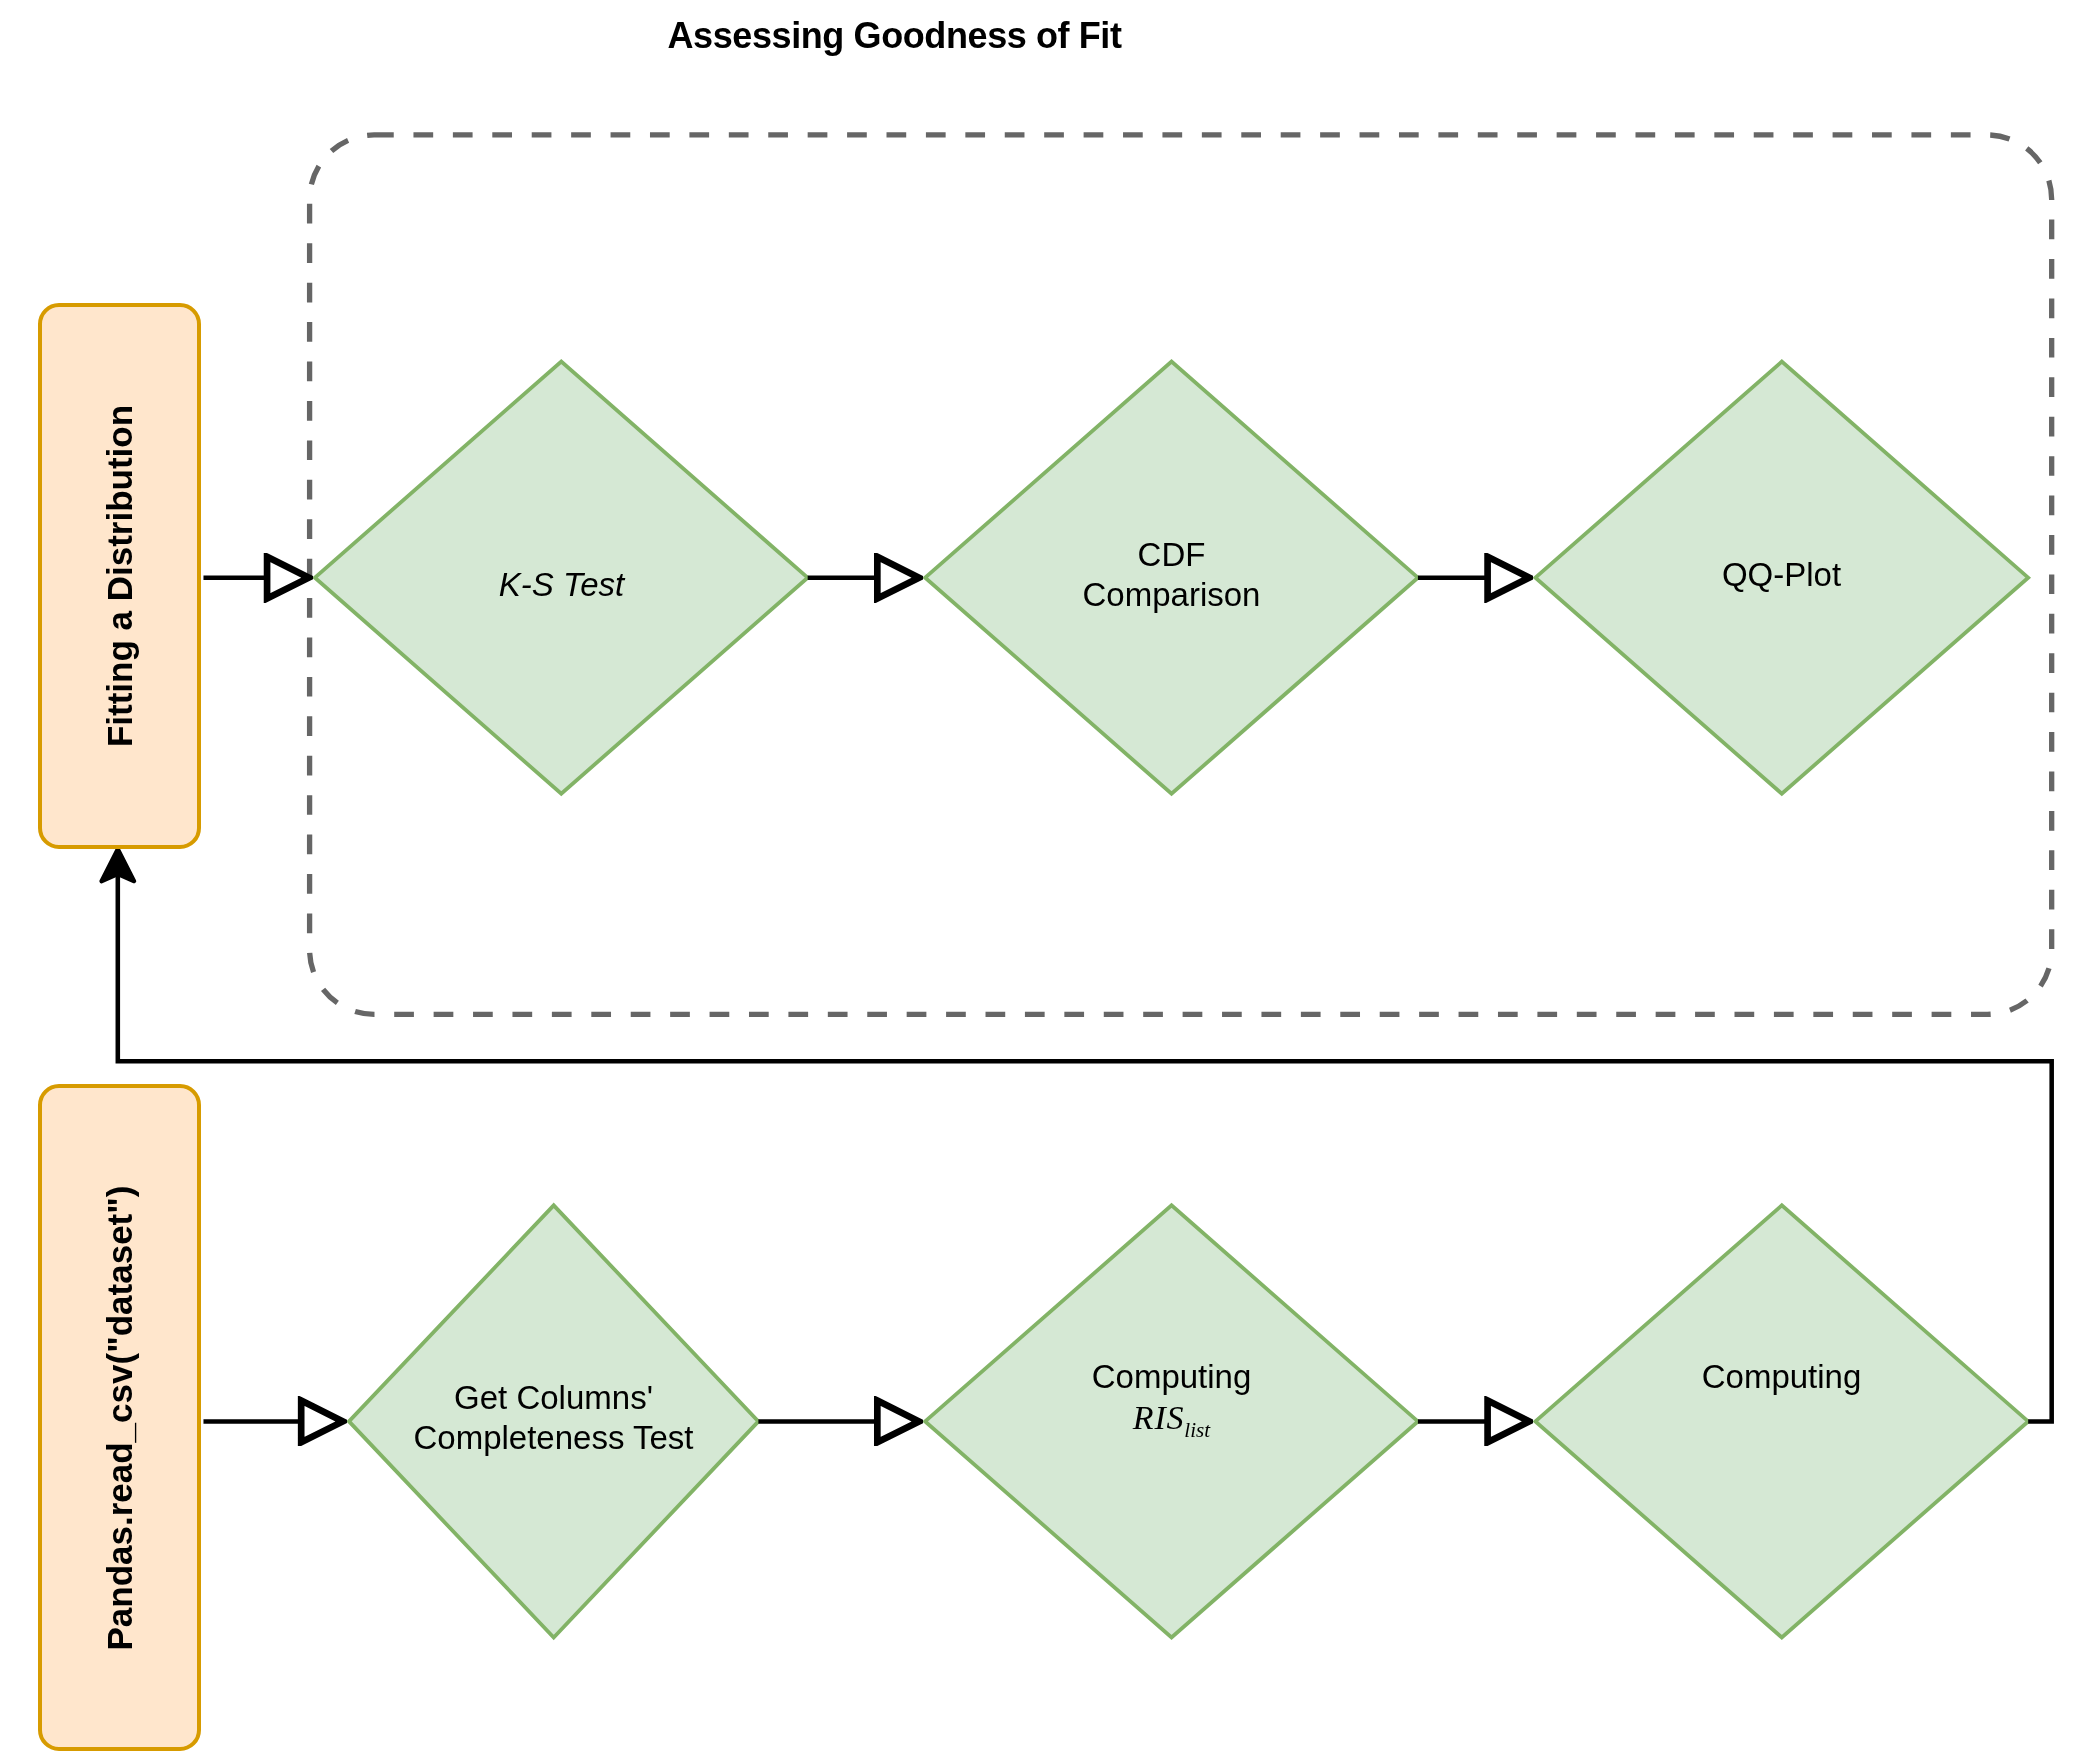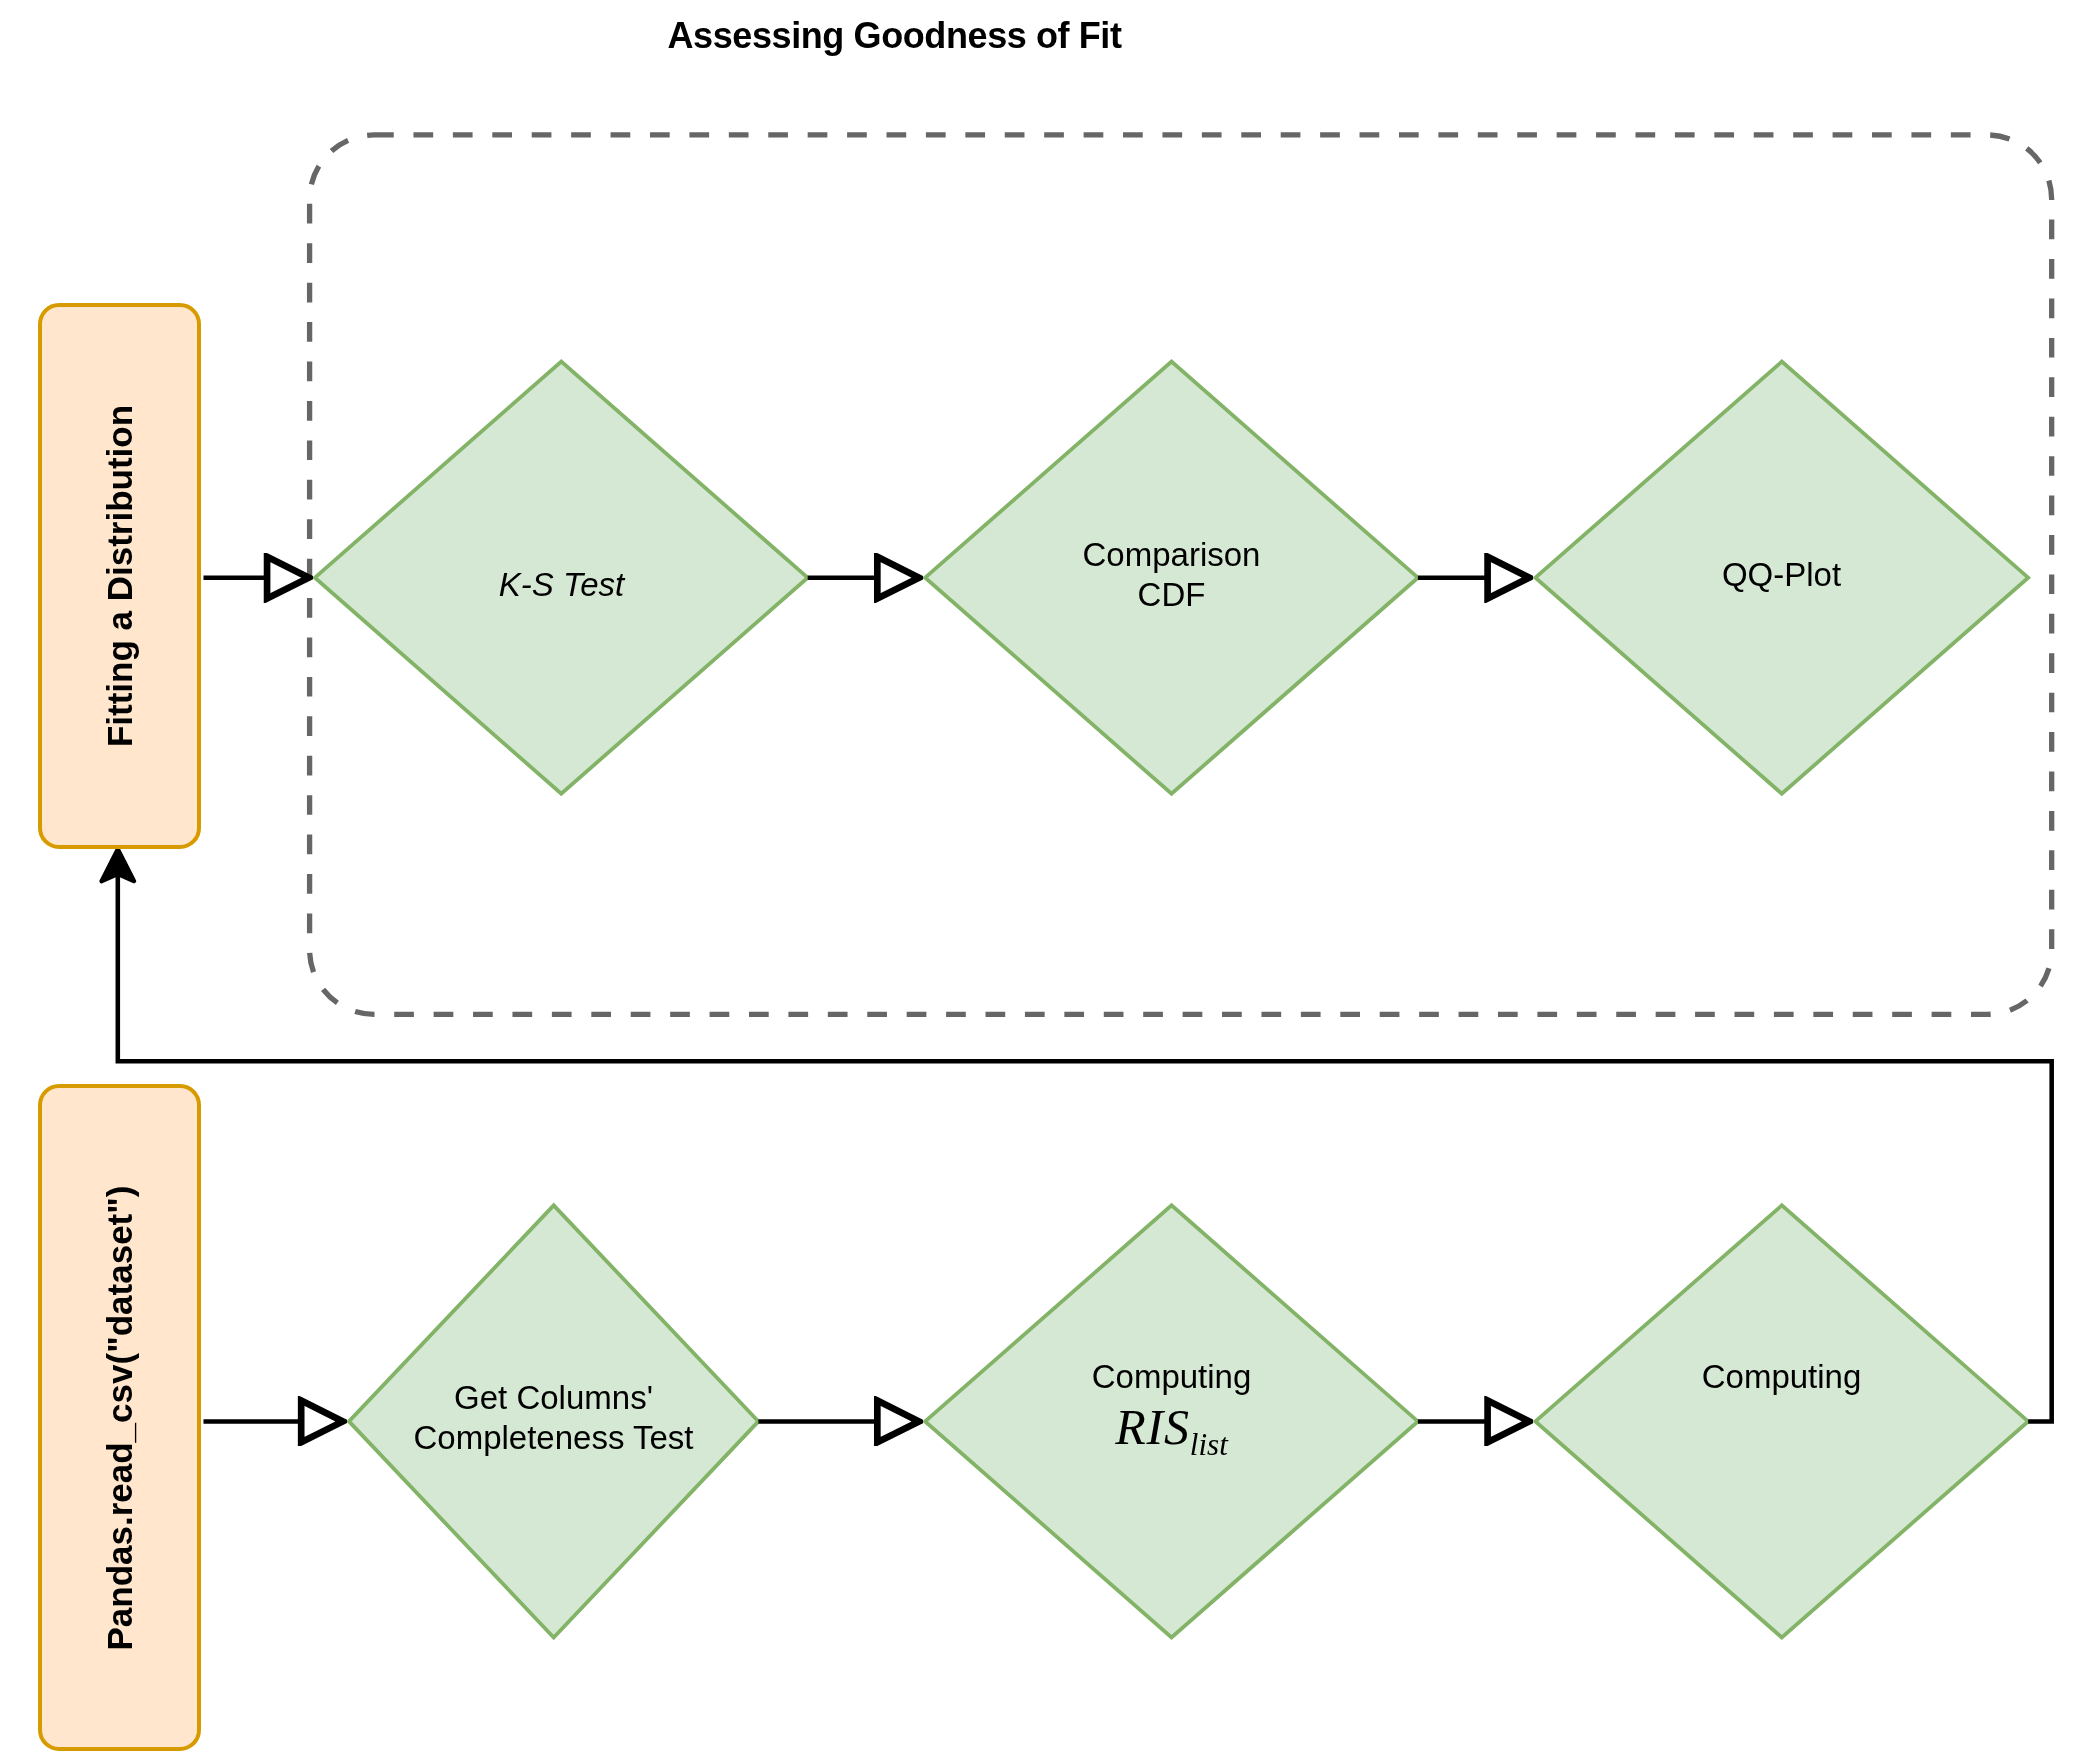--- a/index.html
+++ b/index.html
@@ -64,21 +64,21 @@
     color: #000000;
     font-size: 33px;
     line-height: 1.22;
     font-family: "Liberation Sans", sans-serif;
     pointer-events: none;
     white-space: nowrap;
   }
   .node-label .mathy {
     font-family: "Liberation Serif", serif;
     font-style: italic;
-    font-size: 50px;
+    font-size: 34px;
     letter-spacing: 0.8px;
   }
   .node-label .mathy sub {
     font-size: 0.62em;
     font-style: italic;
     letter-spacing: 0;
   }
   .label-line { display: block; }
 </style>
 </head>
@@ -125,22 +125,22 @@
 
   <div class="swimlane" style="left:38px; top:1084px; width:163px; height:667px;">
     <div class="swimlane-label">Pandas.read_csv("dataset")</div>
   </div>
 
   <div class="node-label" style="left:334px; top:565px; width:455px;font-style:italic;">
     <span class="label-line">K-S Test</span>
   </div>
 
   <div class="node-label" style="left:944px; top:535px; width:455px;">
+    <span class="label-line">CDF</span>
     <span class="label-line">Comparison</span>
-    <span class="label-line">CDF</span>
   </div>
 
   <div class="node-label" style="left:1554px; top:555px; width:455px;text-align:center;">
     <span class="label-line">QQ-Plot</span>
   </div>
 
   <div class="node-label" style="left:326px; top:1378px; width:455px;">
     <span class="label-line">Get Columns'</span>
     <span class="label-line">Completeness Test</span>
   </div>

